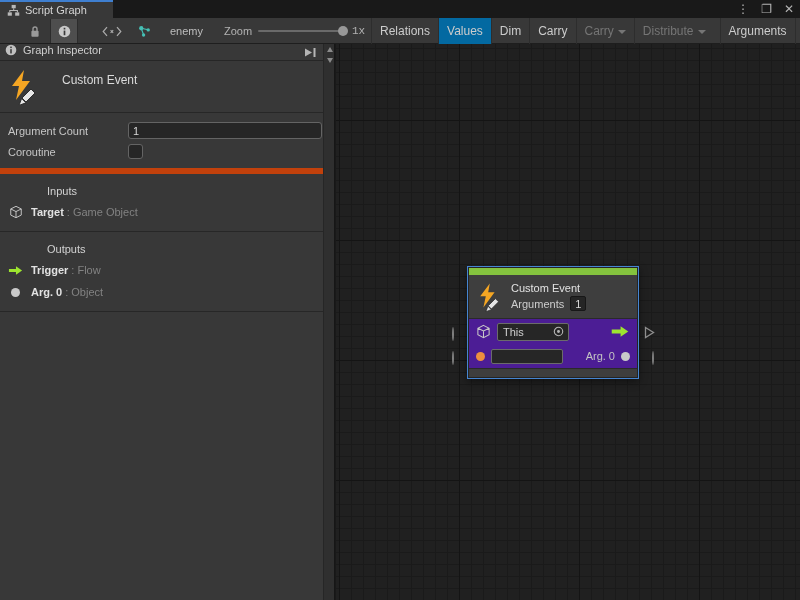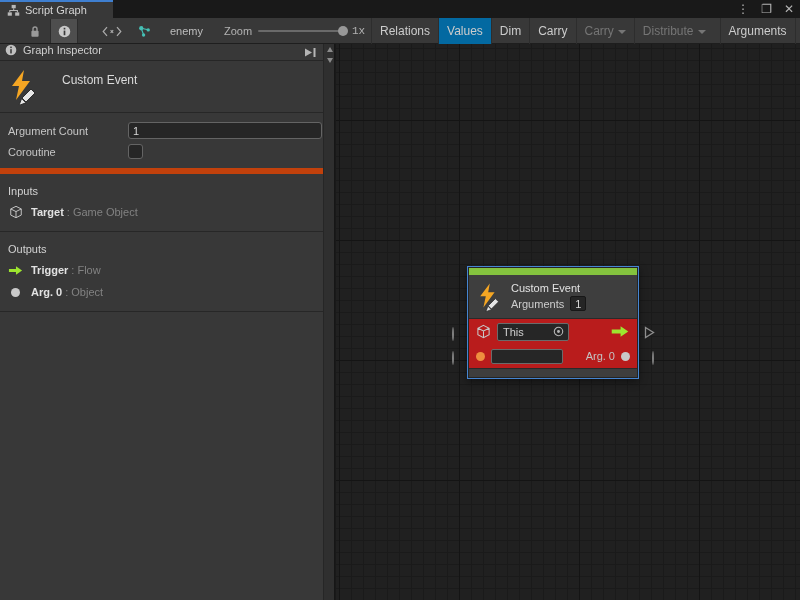--- a/index.html
+++ b/index.html
@@ -55,21 +55,21 @@
   .insp-unit-title { margin-left:24px; margin-top:4px; font-size:12px; color:#dadada; }
 
   .insp-fields { padding:7px 0 6px 8px; border-bottom:6px solid #c2410c; }
   .field-row { display:flex; align-items:center; height:21px; }
   .field-label { width:120px; color:#c6c6c6; }
   .text-field { width:194px; height:17px; background:#262626; border:1px solid #646464; border-radius:3px;
                 color:#d6d6d6; font-size:11px; padding:0 4px; font-family:inherit; outline:none; }
   .checkbox { width:15px; height:15px; background:#262626; border:1px solid #646464; border-radius:3px; }
 
   .insp-section { padding:7px 0 8px 8px; border-bottom:1px solid #272727; }
-  .section-header { color:#d2d2d2; height:20px; display:flex; align-items:center; }
+  .section-header { color:#d2d2d2; height:20px; display:flex; align-items:center;margin-left:39px; }
   .port-item { display:flex; align-items:center; height:22px; gap:0; }
   .port-item .icon-cell { width:15px; display:flex; justify-content:center; margin-right:8px; }
   .port-name { font-weight:bold; color:#e2e2e2; }
   .port-type { color:#828282; margin-left:3px; }
 
   .dot { border-radius:50%; }
   .dot-orange { width:9px; height:9px; background:#EE8F3F; }
   .dot-gray { width:9px; height:9px; background:#c9c9c9; }
 
   
@@ -86,21 +86,21 @@
   .node { position:absolute; left:131px; top:222px; width:172px; background:#242424;
           border:1px solid #4585D1; padding:1px; box-shadow:0 3px 8px rgba(0,0,0,.45); }
   .node-colorbar { height:7px; background:#84C33E; }
   .node-header { height:44px; background:#3e3e3e; display:flex; align-items:center; padding:0 6px 0 8px; gap:10px;
                  border-bottom:1px solid #2a2a2a; }
   .node-head-text { display:flex; flex-direction:column; gap:2px; }
   .node-title { color:#e2e2e2; font-size:11px; }
   .node-args-row { display:flex; align-items:center; gap:6px; color:#cdcdcd; }
   .node-args-field { min-width:16px; height:15px; background:#252525; border:1px solid #171717; border-radius:2px;
                      color:#d8d8d8; display:flex; align-items:center; justify-content:center; padding:0 3px; }
-  .node-body { background:#b91c1c; }
+  .node-body { background:#4c1d95; }
   .node-row { display:flex; align-items:center; height:25px; padding:0 7px; gap:6px; }
   .node-dropdown { width:72px; height:18px; background:#262626; border:1px solid #6b6b6b; border-radius:2px;
                    display:flex; align-items:center; color:#cfcfcf; padding-left:5px; }
   .node-dropdown .picker { margin-left:auto; margin-right:4px; display:flex; }
   .node-input { width:72px; height:15px; background:#262626; border:1px solid #6b6b6b; border-radius:2px;
                 color:#cfcfcf; font-size:11px; padding:0 3px; font-family:inherit; outline:none; }
   .node-arg-label { margin-left:auto; color:#c4c4c4; }
   .node-footer { height:9px; background:#3e3e3e; border-top:1px solid #2a2a2a; }
   .flow-out { margin-left:auto; display:flex; }
 

